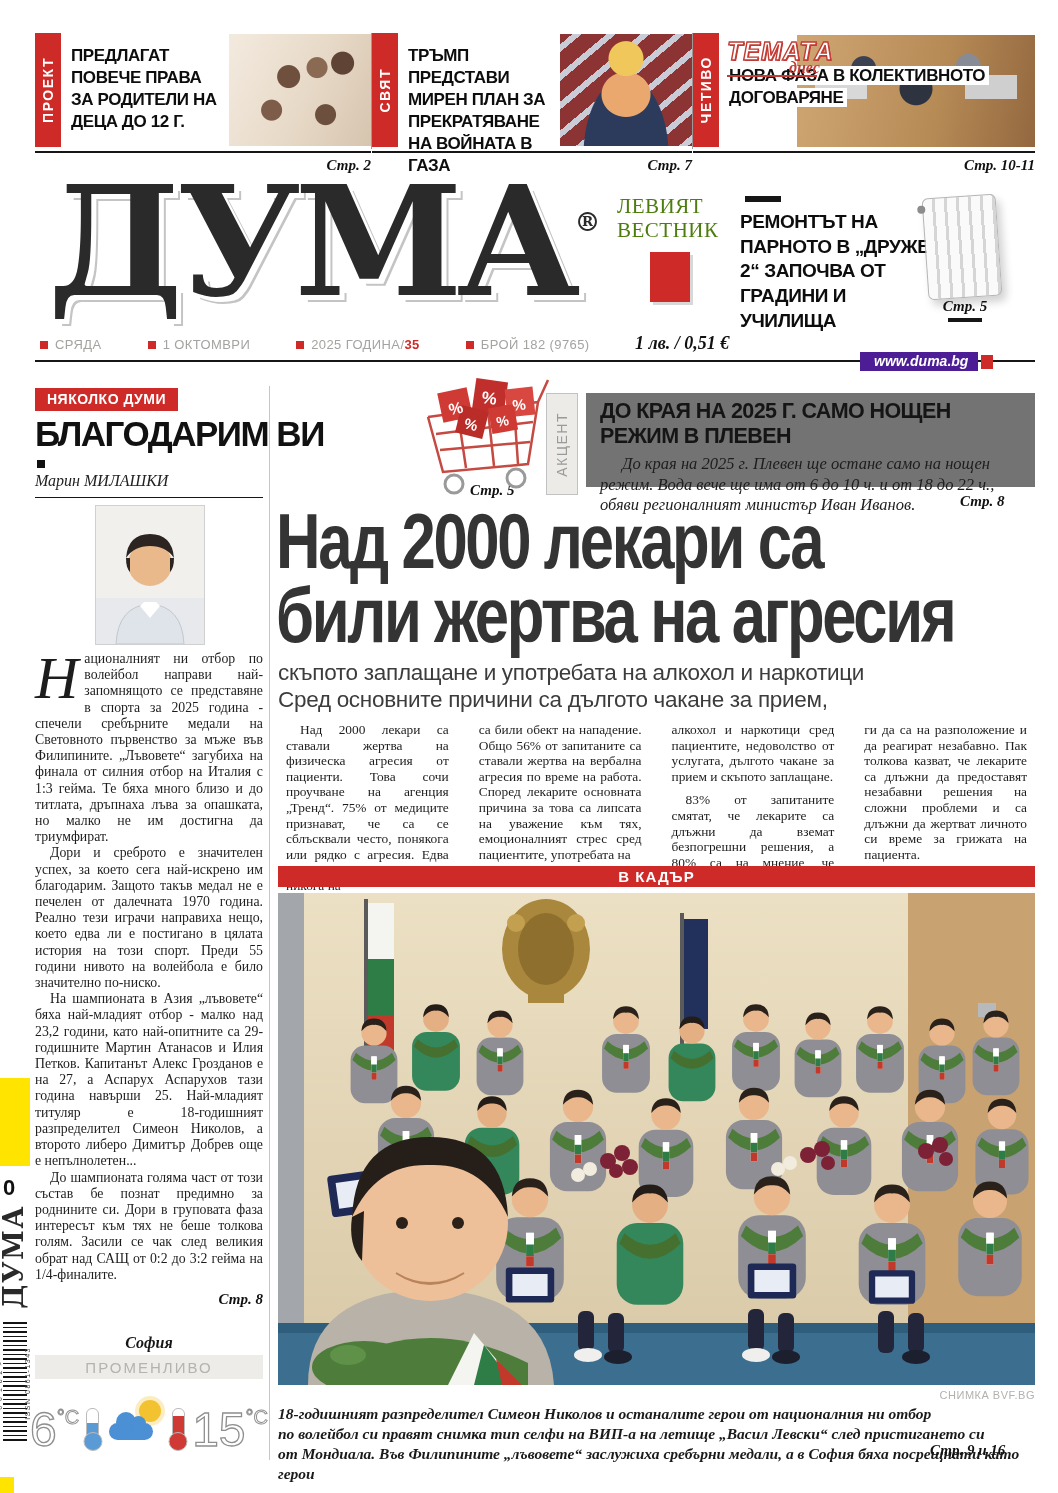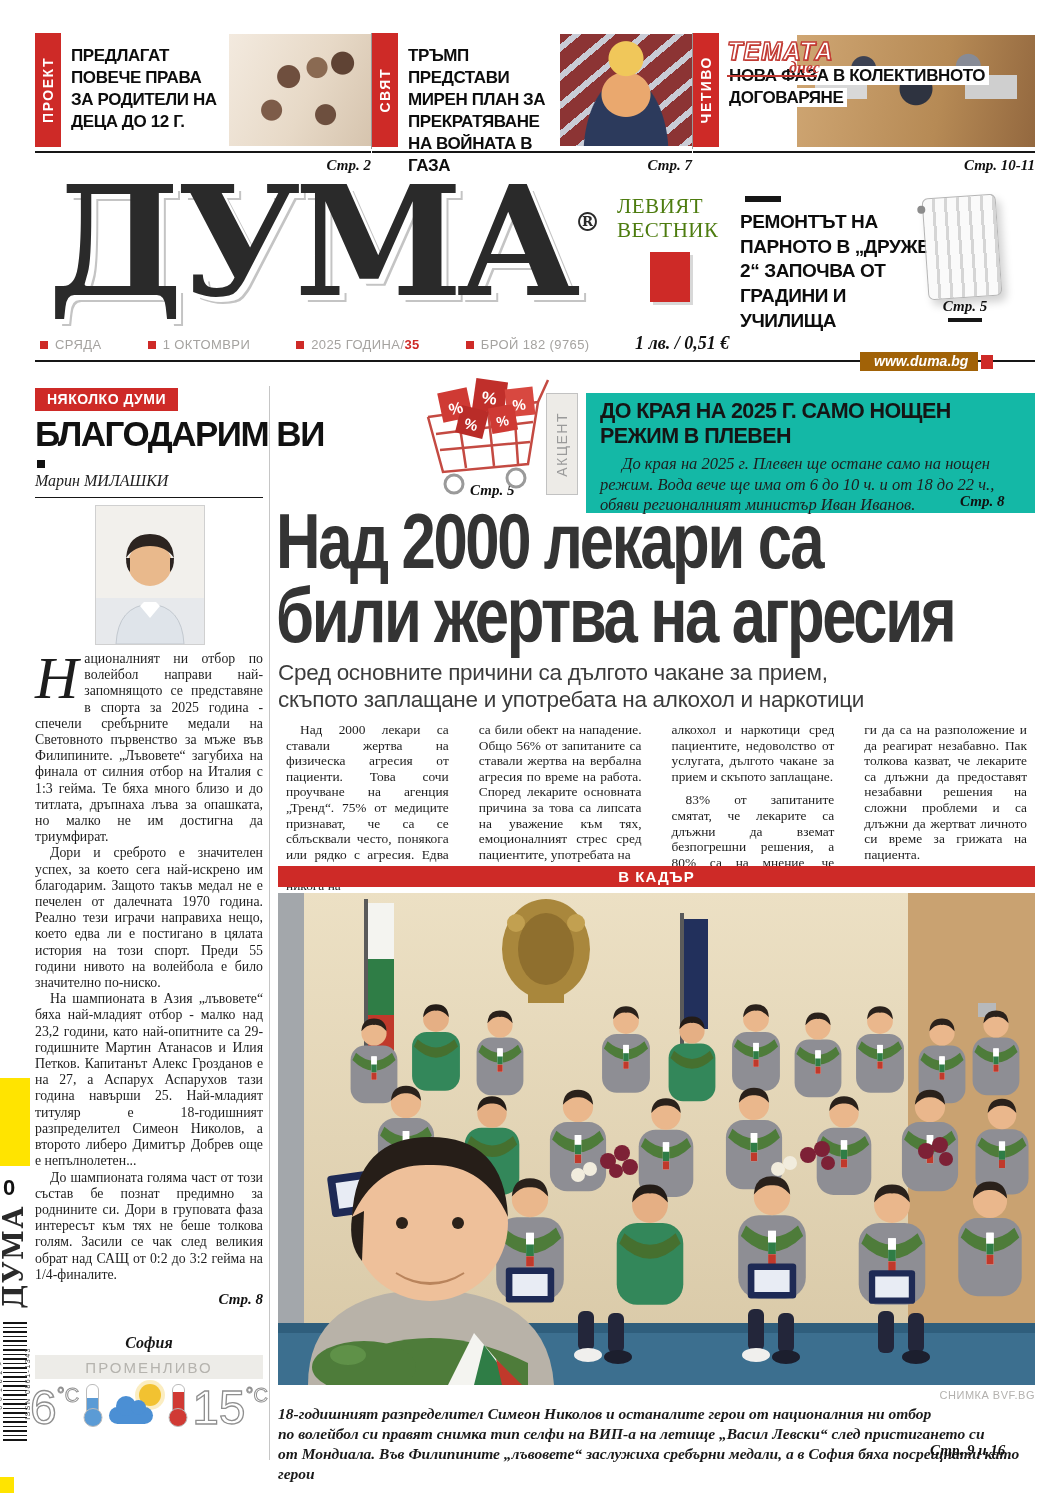--- a/index.html
+++ b/index.html
@@ -74,21 +74,21 @@
   
   .dateline{left:40px;top:337px;width:820px;display:flex;align-items:center;font-size:13px;
      color:#a5a3a0;letter-spacing:0.4px;}
   .dl-item{display:flex;align-items:center;margin-right:46px;white-space:nowrap;}
   .rs{width:8px;height:8px;background:var(--red);margin-right:7px;flex:none;}
   .red35{color:var(--red);font-weight:bold;}
   .price{left:635px;top:333px;font-family:"Liberation Serif",serif;font-weight:bold;
      font-style:italic;font-size:18px;color:#111;}
   .mainrule{left:35px;top:360px;width:1000px;height:2px;background:#161616;}
   .sitebar{left:860px;top:352px;display:flex;align-items:center;}
-  .sitebar .bar{background:#a16207;color:#fff;font-weight:bold;font-style:italic;font-size:14px;
+  .sitebar .bar{background:#4c1d95;color:#fff;font-weight:bold;font-style:italic;font-size:14px;
      padding:1px 10px 2px 14px;}
   .sitebar .sq{width:12px;height:14px;background:var(--red);margin-left:3px;}
 
   
   .colrule{left:269px;top:386px;width:1px;height:1074px;background:#c6c6c6;}
   .rubric{left:35px;top:388px;background:var(--red);color:#fff;font-weight:bold;font-size:14px;
      letter-spacing:0.5px;padding:3px 12px 4px;}
   .optitle{left:35px;top:414px;font-weight:bold;font-size:35px;letter-spacing:-1.5px;color:#111;}
   .opbullet{left:37px;top:460px;width:8px;height:8px;background:#111;}
   .opauthor{left:35px;top:472px;font-family:"Liberation Serif",serif;font-style:italic;
@@ -104,21 +104,21 @@
   .oppage{text-align:right;margin-top:8px;}
 
   
   .eurotitle{left:278px;top:390px;width:268px;font-weight:bold;font-size:20px;line-height:1.42;
      letter-spacing:-0.4px;z-index:3;color:#0d0d0d;}
   .cart{left:388px;top:372px;z-index:2;}
   .europage{left:470px;top:482px;}
   .akclabel{left:546px;top:393px;width:30px;height:100px;background:#edebe7;border:1px solid #c2c2c2;
      color:#9a9a9a;font-size:14px;display:flex;align-items:center;justify-content:center;
      letter-spacing:1px;}
-  .akcbox{left:586px;top:393px;width:449px;height:120px;background:#14b8a6;padding:6px 14px 0 14px;
+  .akcbox{left:586px;top:393px;width:449px;height:94px;background:#737373;padding:6px 14px 0 14px;
      box-sizing:border-box;}
   .akctitle{font-weight:bold;font-size:21.5px;letter-spacing:-0.6px;color:#151515;}
   .akctext{margin-top:5px;font-family:"Liberation Serif",serif;font-style:italic;font-size:16.5px;
      line-height:1.25;color:#1d1d1d;text-indent:22px;}
   .akcpage{left:960px;top:493px;}
 
   
   .headline{left:276px;top:504px;width:980px;font-weight:bold;font-size:78px;line-height:74px;
      letter-spacing:-3px;color:#343434;transform:scaleX(0.79);transform-origin:left top;}
   .subhead{left:278px;top:659px;width:760px;font-size:22.5px;line-height:1.22;color:#3c3c3c;
@@ -139,21 +139,21 @@
      letter-spacing:0.5px;}
   .caption{left:278px;top:1404px;width:757px;font-family:"Liberation Serif",serif;
      font-style:italic;font-weight:bold;font-size:15.5px;line-height:20px;color:#1a1a1a;}
   .cappage{left:930px;top:1442px;}
 
   
   .wcity{left:35px;top:1334px;width:228px;text-align:center;font-family:"Liberation Serif",serif;
      font-weight:bold;font-style:italic;font-size:16px;}
   .wbar{left:35px;top:1355px;width:228px;height:24px;background:#edece8;color:#b5b3ae;
      font-size:15px;letter-spacing:2px;display:flex;align-items:center;justify-content:center;}
-  .wrow{left:30px;top:1384px;width:238px;height:70px;display:flex;align-items:flex-start;
+  .wrow{left:30px;top:1384px;width:238px;height:70px;display:flex;align-items:flex-end;
      justify-content:space-between;}
   .temp{font-size:48px;color:rgba(0,0,0,0);-webkit-text-stroke:1.3px #8f8f8f;line-height:1;}
   .temp .u{font-size:20px;vertical-align:22px;-webkit-text-stroke:1px #8f8f8f;}
   .thermo{width:11px;height:30px;border:1px solid #bbb;border-radius:6px;position:relative;margin:0 2px 14px;}
   .thermo::after{content:"";position:absolute;left:50%;transform:translateX(-50%);bottom:-12px;
      width:17px;height:17px;border-radius:50%;border:1px solid #bbb;}
   .cold{background:linear-gradient(#fff 45%,#5b9bd5 45%);} .cold::after{background:#5b9bd5;}
   .warm{background:linear-gradient(#fff 22%,#d03a34 22%);} .warm::after{background:#d03a34;}
   .cloudsun{position:relative;width:58px;height:44px;margin-bottom:10px;}
   .sun{position:absolute;right:4px;top:0;width:22px;height:22px;background:#f2c231;border-radius:50%;
@@ -326,22 +326,22 @@
     <div class="akctitle">ДО КРАЯ НА 2025 Г. САМО НОЩЕН РЕЖИМ В ПЛЕВЕН</div>
     <div class="akctext">До края на 2025 г. Плевен ще остане само на нощен режим. Вода вече ще има от 6 до 10 ч. и от 18 до 22 ч., обяви регионалният министър Иван Иванов.</div>
   </div>
   <div class="abs akcpage pageref">Стр. 8</div>
 
   <div class="abs headline">
     <div>Над 2000 лекари са</div>
     <div>били жертва на агресия</div>
   </div>
   <div class="abs subhead">
+    <div>скъпото заплащане и употребата на алкохол и наркотици</div>
     <div>Сред основните причини са дългото чакане за прием,</div>
-    <div>скъпото заплащане и употребата на алкохол и наркотици</div>
   </div>
 
   <div class="abs bodycols">
     <div class="bcol">
       <p class="ind">Над 2000 лекари са ставали жертва на физическа агресия от пациенти. Това сочи проучване на агенция „Тренд“. 75% от медиците признават, че са се сблъсквали често, понякога или рядко с агресия. Едва една четвърт казват, че никога на</p>
     </div>
     <div class="bcol">
       <p>са били обект на нападение. Общо 56% от запитаните са ставали жертва на вербална агресия по време на работа. Според лекарите основната причина за това са липсата на уважение към тях, емоционалният стрес сред пациентите, употребата на</p>
     </div>
     <div class="bcol">

